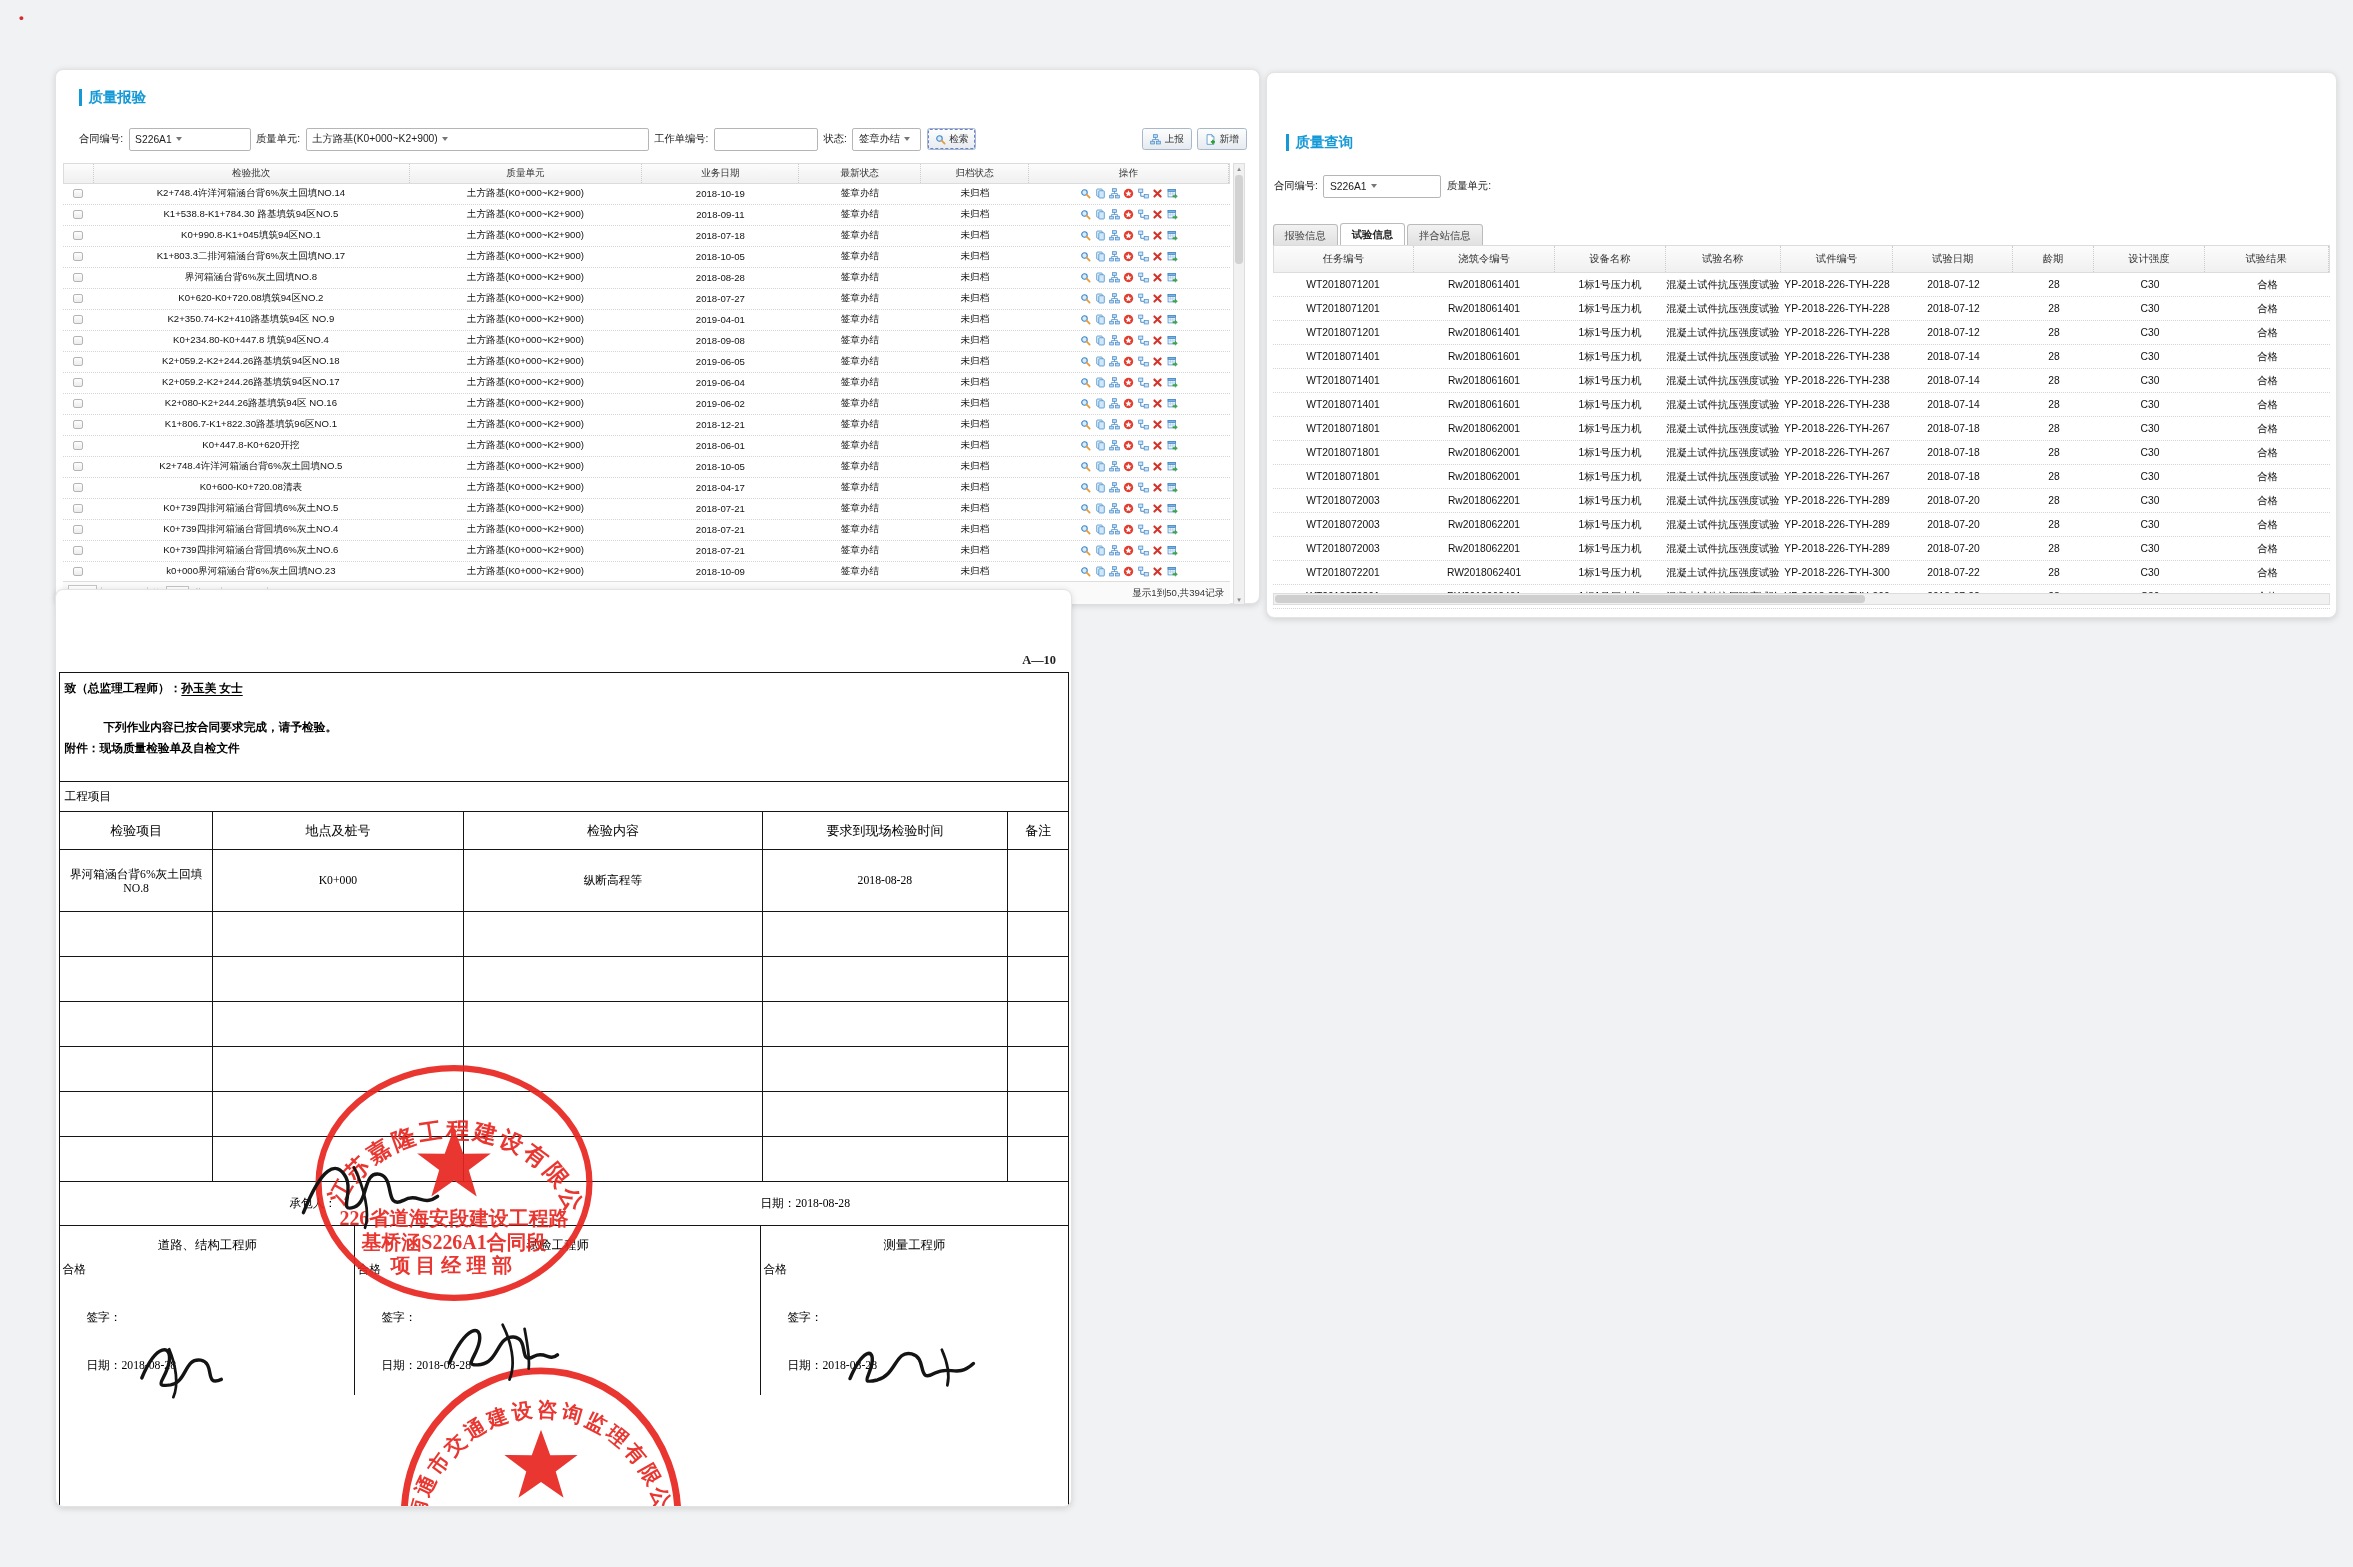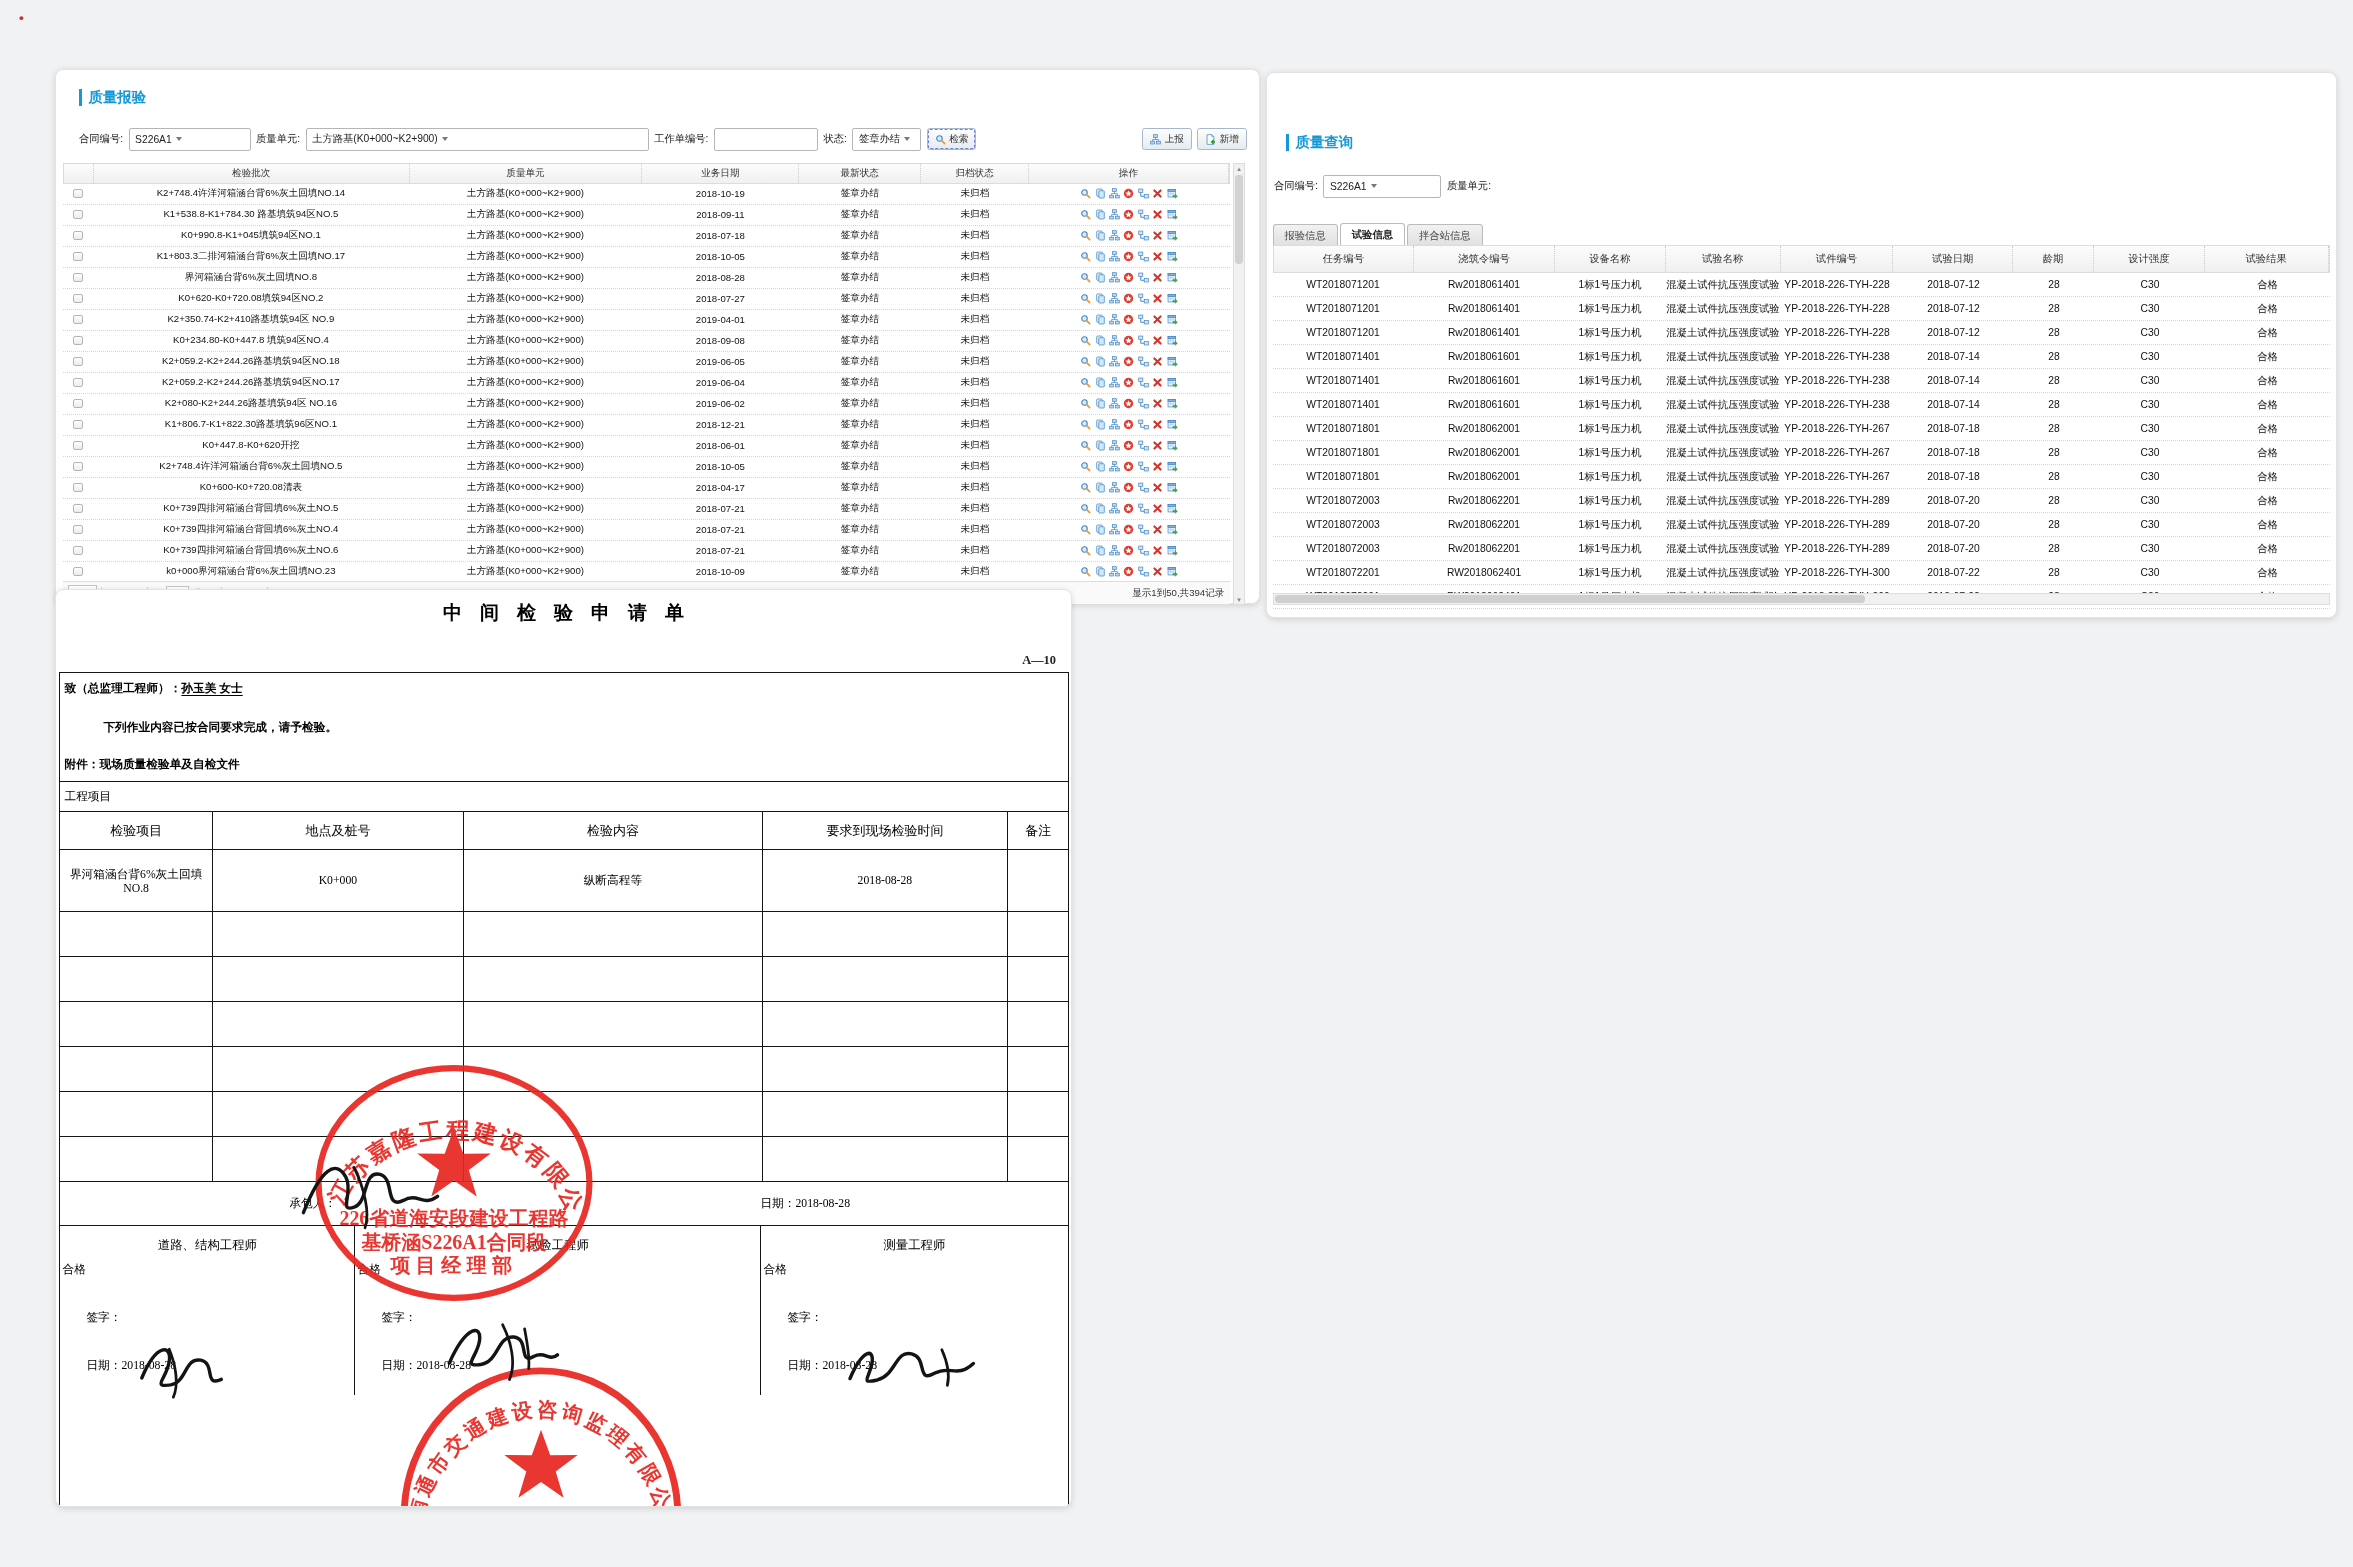--- a/index.html
+++ b/index.html
@@ -67,21 +67,21 @@
   .tab.active { background:#fff; height:23px; font-weight:bold; color:#222; }
 
   
   #form-card .ftitle { position:absolute; top:9.6px; left:0; width:100%; text-align:center; font-size:19px; font-weight:bold; letter-spacing:18px; padding-left:18px; color:#000; }
   #form-card .fcode { position:absolute; top:63px; right:15px; font-size:12.4px; font-weight:bold; }
   .form-box { position:absolute; left:3.4px; top:82px; width:1010px; bottom:-1.4px; border:1.4px solid #151515; display:flex; flex-direction:column; font-size:11.7px; color:#000; }
   .f-head { height:108px; position:relative;font-weight:bold; }
   .f-head .l1 { position:absolute; left:4.1px;  top:8.2px; }
   .f-head .l1 u { text-underline-offset:2.7px; }
   .f-head .l2 { position:absolute; left:43px; top:47px; }
-  .f-head .l3 { position:absolute; left:4.1px;  top:84px; }
+  .f-head .l3 { position:absolute; left:4.1px;  top:68px; }
   .f-sec { height:30px; border-top:1.4px solid #151515; display:flex; align-items:center; padding-left:4.1px; }
   .ftable { border-top:1.4px solid #151515; border-collapse:collapse; table-layout:fixed; width:100%; }
   .ftable td { border:1.4px solid #151515; border-top:none; text-align:center; font-size:11.7px; padding:1.4px; overflow:hidden; }
   .ftable td:first-child { border-left:none; } .ftable td:last-child { border-right:none; }
   .ftable tr.fhdr td { height:38px; font-size:13px; }
   .ftable tr.fdata td { height:62px; }
   .ftable tr.fempty td { height:45px; }
   .f-contract { height:43px; position:relative; }
   .f-contract .clabel { position:absolute; left:229px; top:13.7px; }
   .f-contract .cdate  { position:absolute; left:700px; top:13.7px; }
@@ -1577,21 +1577,20 @@
             <div class="gc" style="width: 124px;">合格</div>
           </div>
         </div>
     </div>
     <div class="hscroll">
         <span class="thumb"></span>
       </div>
   </section>
 
   <section class="card" id="form-card">
-    <div class="ftitle">中间检验申请单</div>
     <div class="fcode">A—10</div>
 
     <div class="form-box">
       <div class="f-head">
         <div class="l1">
           <span>致（总监理工程师）：</span><u>孙玉美 女士</u>
         </div>
         <div class="l2">下列作业内容已按合同要求完成，请予检验。</div>
         <div class="l3">附件：现场质量检验单及自检文件</div>
       </div>

